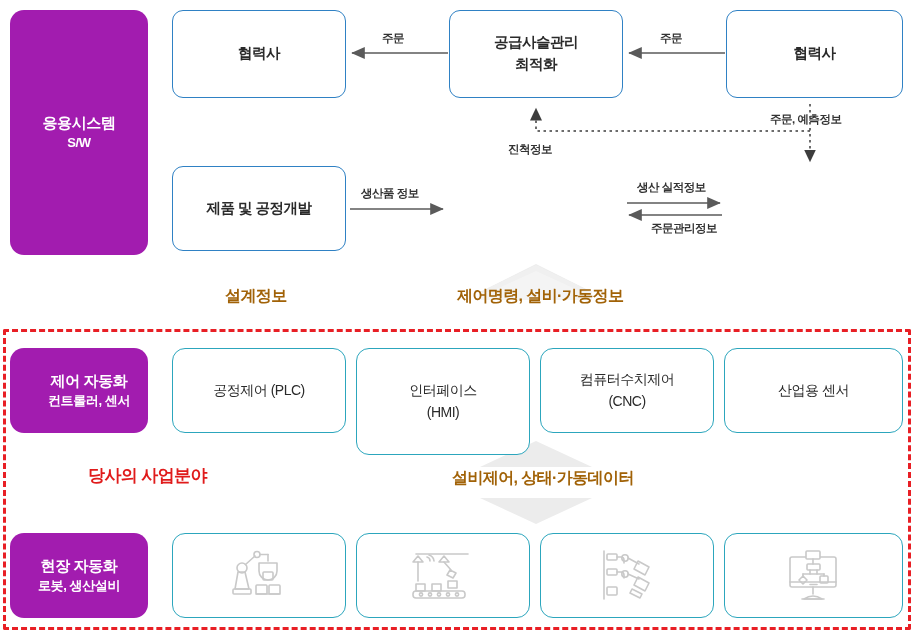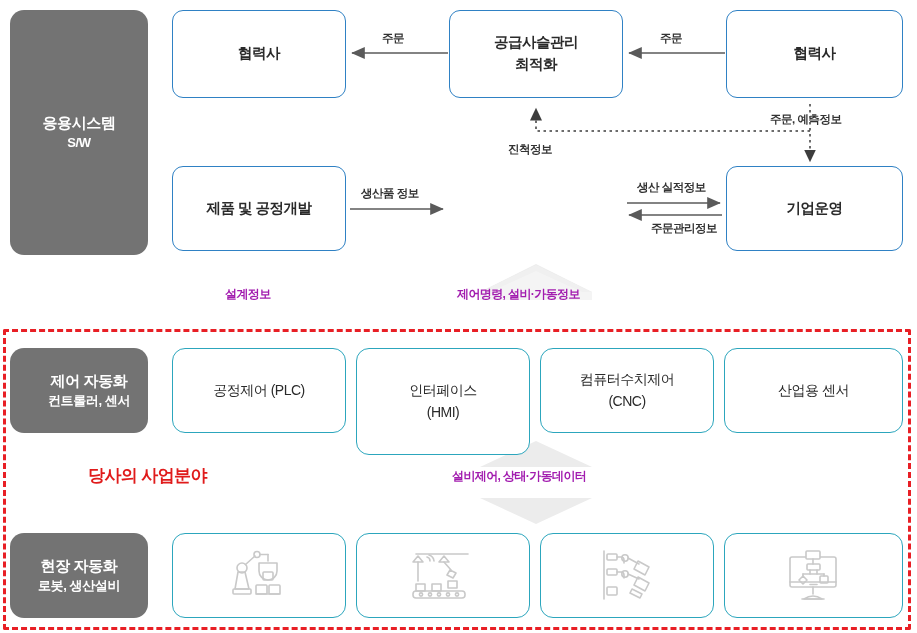--- a/index.html
+++ b/index.html
@@ -7,21 +7,21 @@
     width: 917px; height: 633px;
     background: #ffffff;
     font-family: "Liberation Sans", "DejaVu Sans", sans-serif;
     overflow: hidden;
   }
   #root { position: relative; width: 917px; height: 633px; background:#fff; }
 
   
   .purple-box {
     position: absolute;
-    background: #737373;
+    background: #a21caf;
     border-radius: 14px;
     display: flex; flex-direction: column;
     align-items: center; justify-content: center;
     color: #ffffff;
     text-align: center;
     line-height: 1.45;
   }
   .purple-box .pb-title { font-size: 15px; font-weight: bold; letter-spacing: -0.4px; }
   .purple-box .pb-sub   { font-size: 13px; font-weight: bold; letter-spacing: -0.4px; }
 
@@ -59,23 +59,23 @@
     font-size: 11.5px;
     color: #333333;
     font-weight: bold;
     letter-spacing: -0.5px;
     white-space: nowrap;
   }
 
   
   .section-label {
     position: absolute;
-    font-size: 12px;
+    font-size: 16px;
     font-weight: bold;
-    color: #a21caf;
+    color: #a16207;
     letter-spacing: -0.6px;
     white-space: nowrap;
   }
   .section-label.red { color: #e01b1b; font-size: 17px; }
 
   
   .dashed-region {
     position: absolute;
     border: 3px dashed #e81f25;
     border-radius: 2px;
@@ -118,23 +118,20 @@
 
   <div class="blue-box" style="left:726px; top:10px; width:177px; height:88px;">
     <span>협력사</span>
   </div>
 
   <div class="blue-box" style="left:172px; top:166px; width:174px; height:85px;">
     <span>제품 및 공정개발</span>
   </div>
 
 
-  <div class="blue-box" style="left:726px; top:166px; width:177px; height:85px;">
-    <span>기업운영</span>
-  </div>
 
   <svg class="layer">
     <defs>
       <marker id="arrowSolid" markerWidth="9" markerHeight="9" refX="8" refY="4.5" orient="auto">
         <path d="M0,0.8 L8.5,4.5 L0,8.2 Z" fill="#5a5a5a"></path>
       </marker>
       <marker id="arrowSolidRev" markerWidth="9" markerHeight="9" refX="8" refY="4.5" orient="auto">
         <path d="M0,0.8 L8.5,4.5 L0,8.2 Z" fill="#5a5a5a"></path>
       </marker>
       <marker id="arrowDot" markerWidth="9" markerHeight="9" refX="7" refY="4.5" orient="auto">

